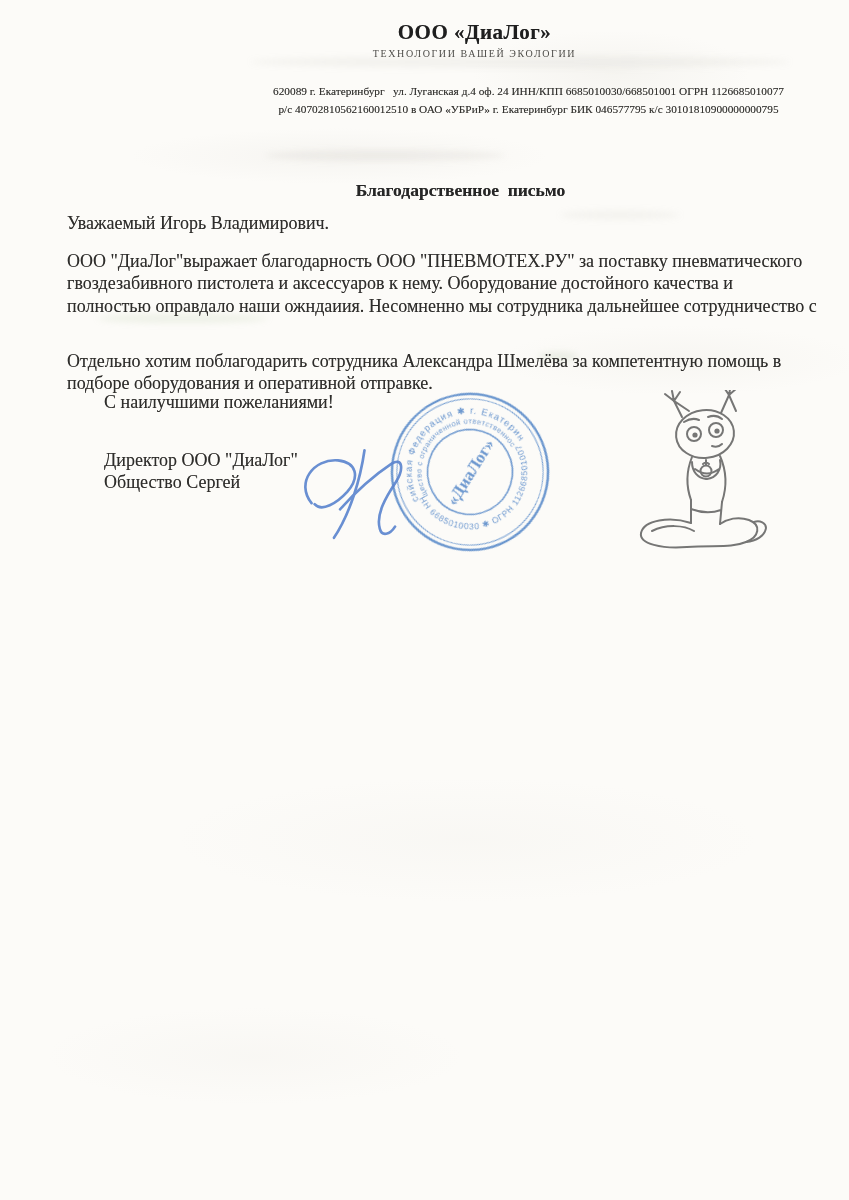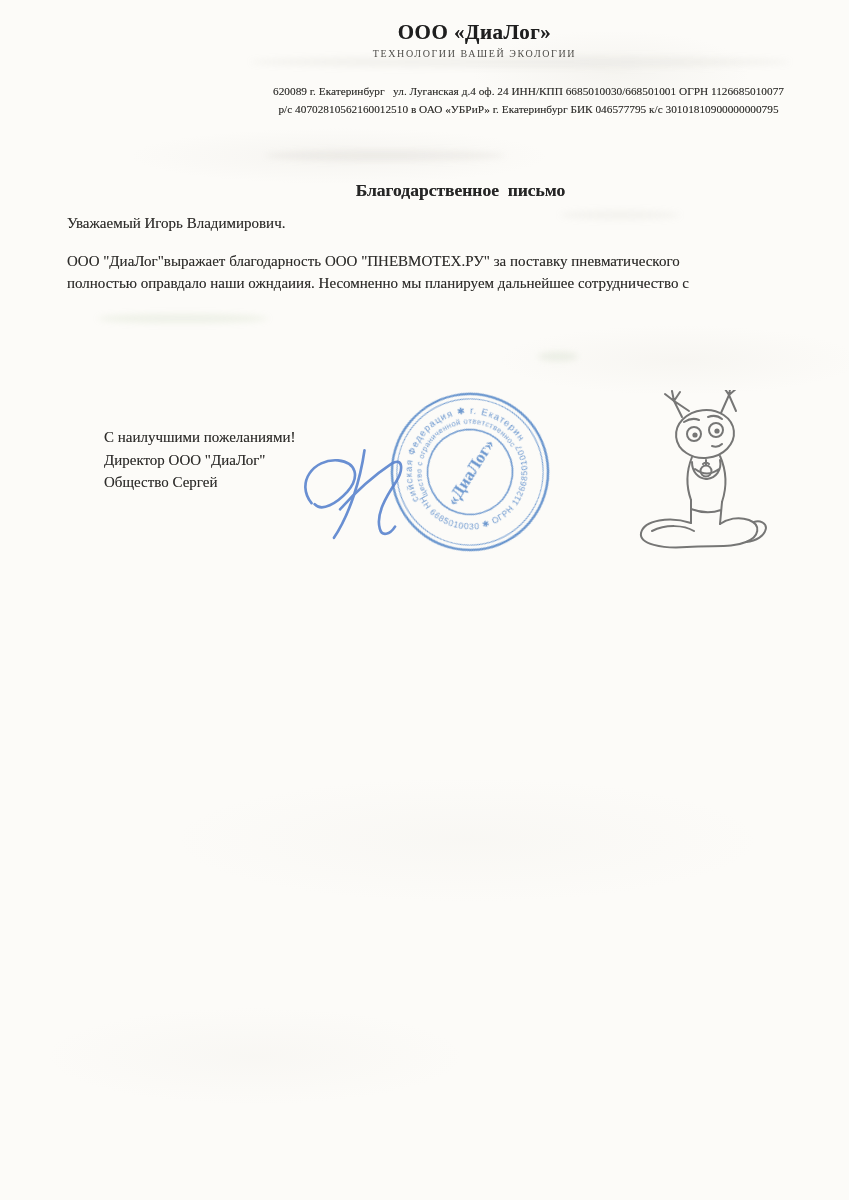--- a/index.html
+++ b/index.html
@@ -22,27 +22,27 @@
   .hdr .company{font-size:21px;font-weight:bold;letter-spacing:.5px;color:#1e1e1e;
     text-shadow:0 0 .6px rgba(30,30,30,.55);white-space:pre;}
   .hdr .tagline{font-size:10px;letter-spacing:1.6px;color:#4e4d49;margin-top:3px;white-space:pre;}
   .requisites{position:absolute;top:82px;left:0;width:100%;text-align:center;
     transform:translateX(104px);font-size:11.3px;line-height:1.6;color:#33322f;
     text-shadow:0 0 .5px rgba(50,50,48,.5);}
   .requisites div{white-space:pre;}
   .doc-title{position:absolute;top:180px;left:0;width:100%;text-align:center;
     transform:translateX(36px);font-size:17.5px;font-weight:bold;color:#262626;
     white-space:pre;text-shadow:0 0 .5px rgba(30,30,30,.6);}
-  .bodytext{font-size:15px;line-height:22.3px;color:#2e2d2b;
+  .bodytext{font-size:18px;line-height:22.3px;color:#2e2d2b;
     text-shadow:0 0 .5px rgba(46,45,43,.45);}
   .line{white-space:pre;}
   .salutation{position:absolute;left:67px;top:212px;}
   .para1{position:absolute;left:67px;top:250px;}
   .para2{position:absolute;left:67px;top:350px;}
-  .closing{position:absolute;left:104px;top:426px;}
+  .closing{position:absolute;left:104px;top:391px;}
   .signer{position:absolute;left:104px;top:450px;line-height:21.5px;}
   .stamp{position:absolute;left:386px;top:388px;width:168px;height:168px;
     transform:rotate(-28deg);opacity:.82;z-index:2;filter:blur(.2px);}
   .signature{position:absolute;left:282px;top:438px;width:165px;height:112px;z-index:3;opacity:.92;}
   .squirrel{position:absolute;left:632px;top:390px;width:150px;height:160px;z-index:1;opacity:.85;}
   .smudge{position:absolute;filter:blur(3px);border-radius:50%;}
   .smudge.s1{left:250px;top:56px;width:540px;height:12px;background:rgba(170,168,160,.10);}
   .smudge.s2{left:265px;top:150px;width:240px;height:11px;background:rgba(170,168,160,.12);}
   .smudge.s3{left:98px;top:314px;width:170px;height:9px;background:rgba(168,190,150,.16);}
   .smudge.s4{left:538px;top:352px;width:40px;height:9px;background:rgba(168,190,150,.18);}
@@ -67,23 +67,28 @@
     <div>620089 г. Екатеринбург   ул. Луганская д.4 оф. 24 ИНН/КПП 6685010030/668501001 ОГРН 1126685010077</div>
     <div>р/с 40702810562160012510 в ОАО «УБРиР» г. Екатеринбург БИК 046577795 к/с 30101810900000000795</div>
   </div>
 
   <div class="doc-title">Благодарственное  письмо</div>
 
   <div class="bodytext salutation">Уважаемый Игорь Владимирович.</div>
 
   <div class="bodytext para1">
     <div class="line">ООО "ДиаЛог"выражает благодарность ООО "ПНЕВМОТЕХ.РУ" за поставку пневматического</div>
-    <div class="line">полностью оправдало наши ожндаиия. Несомненно мы планируем дальнейшее сотрудничество с</div>
+    <div class="line">гвоздезабивного пистолета и аксессуаров к нему. Оборудование достойного качества и</div>
+    <div class="line">полностью оправдало наши ожндаиия. Несомненно мы сотрудника дальнейшее сотрудничество с</div>
   </div>
 
+  <div class="bodytext para2">
+    <div class="line">Отдельно хотим поблагодарить сотрудника Александра Шмелёва за компетентную помощь в</div>
+    <div class="line">подборе оборудования и оперативной отправке.</div>
+  </div>
 
   <div class="bodytext closing">С наилучшими пожеланиями!</div>
 
   <div class="bodytext signer">
     <div class="line">Директор ООО "ДиаЛог"</div>
     <div class="line">Общество Сергей</div>
   </div>
 
   <svg class="stamp" viewBox="0 0 170 170">
     <g stroke="currentColor" fill="currentColor" color="#4d82c6">

